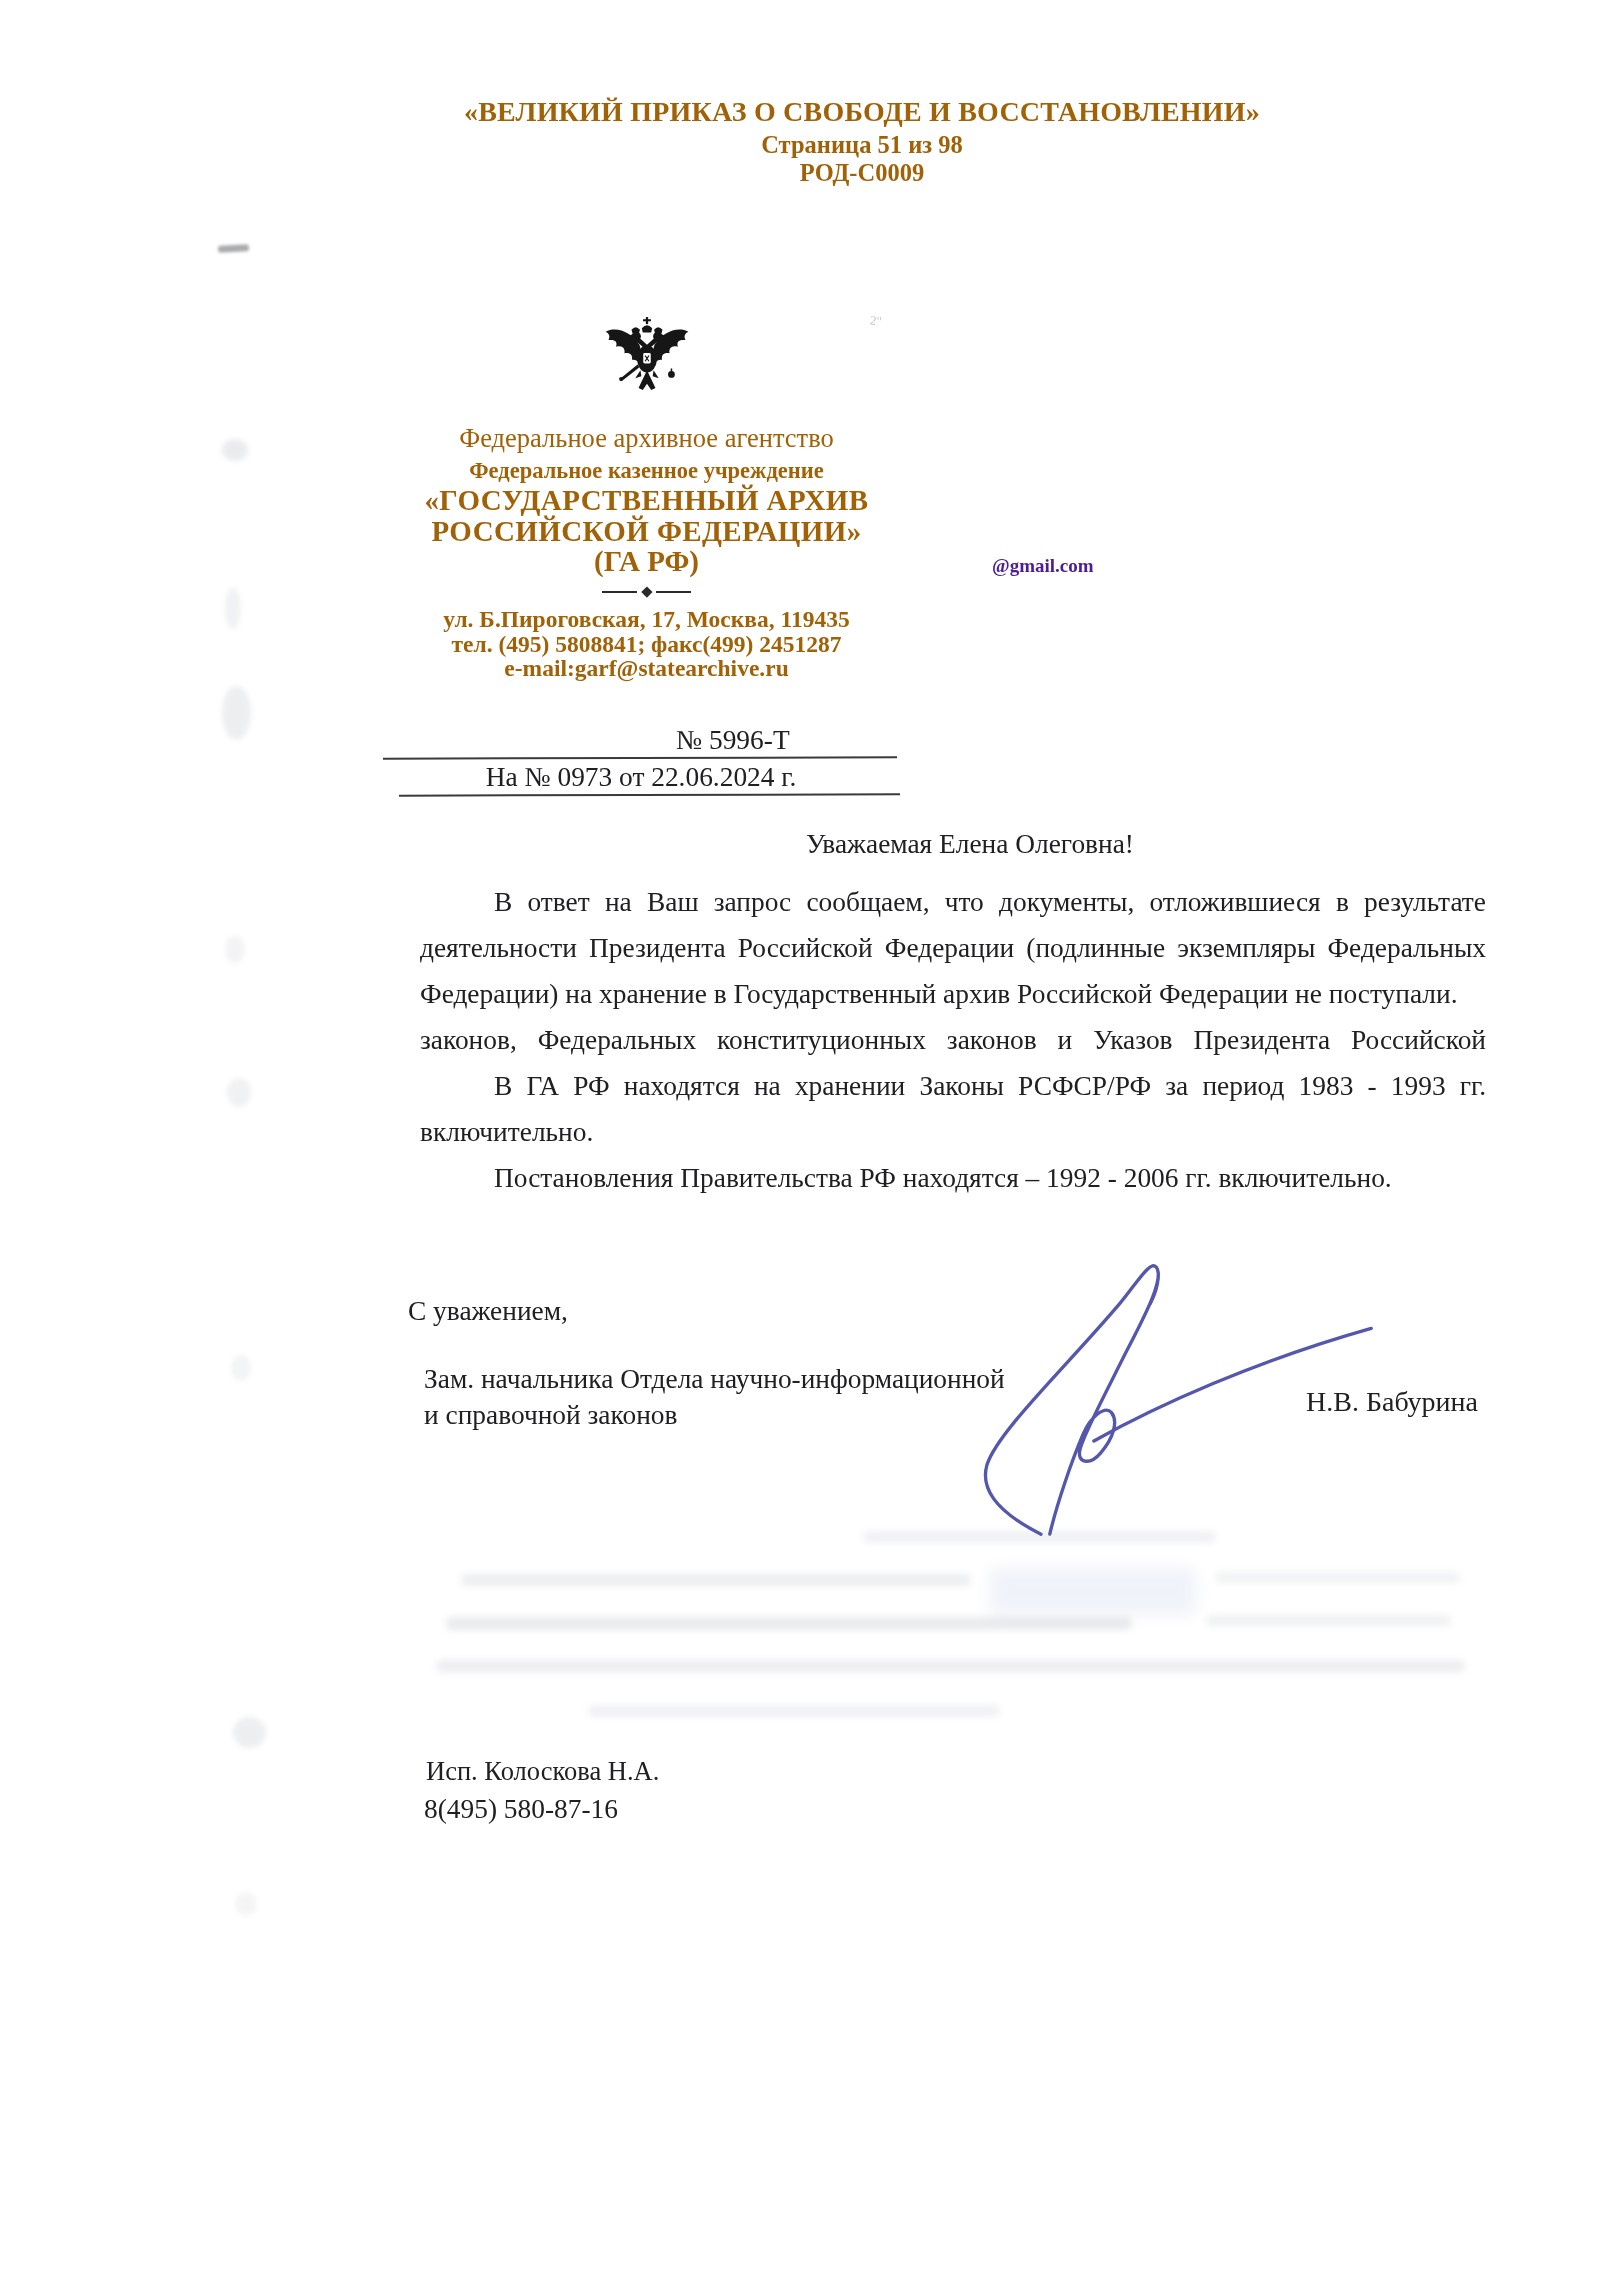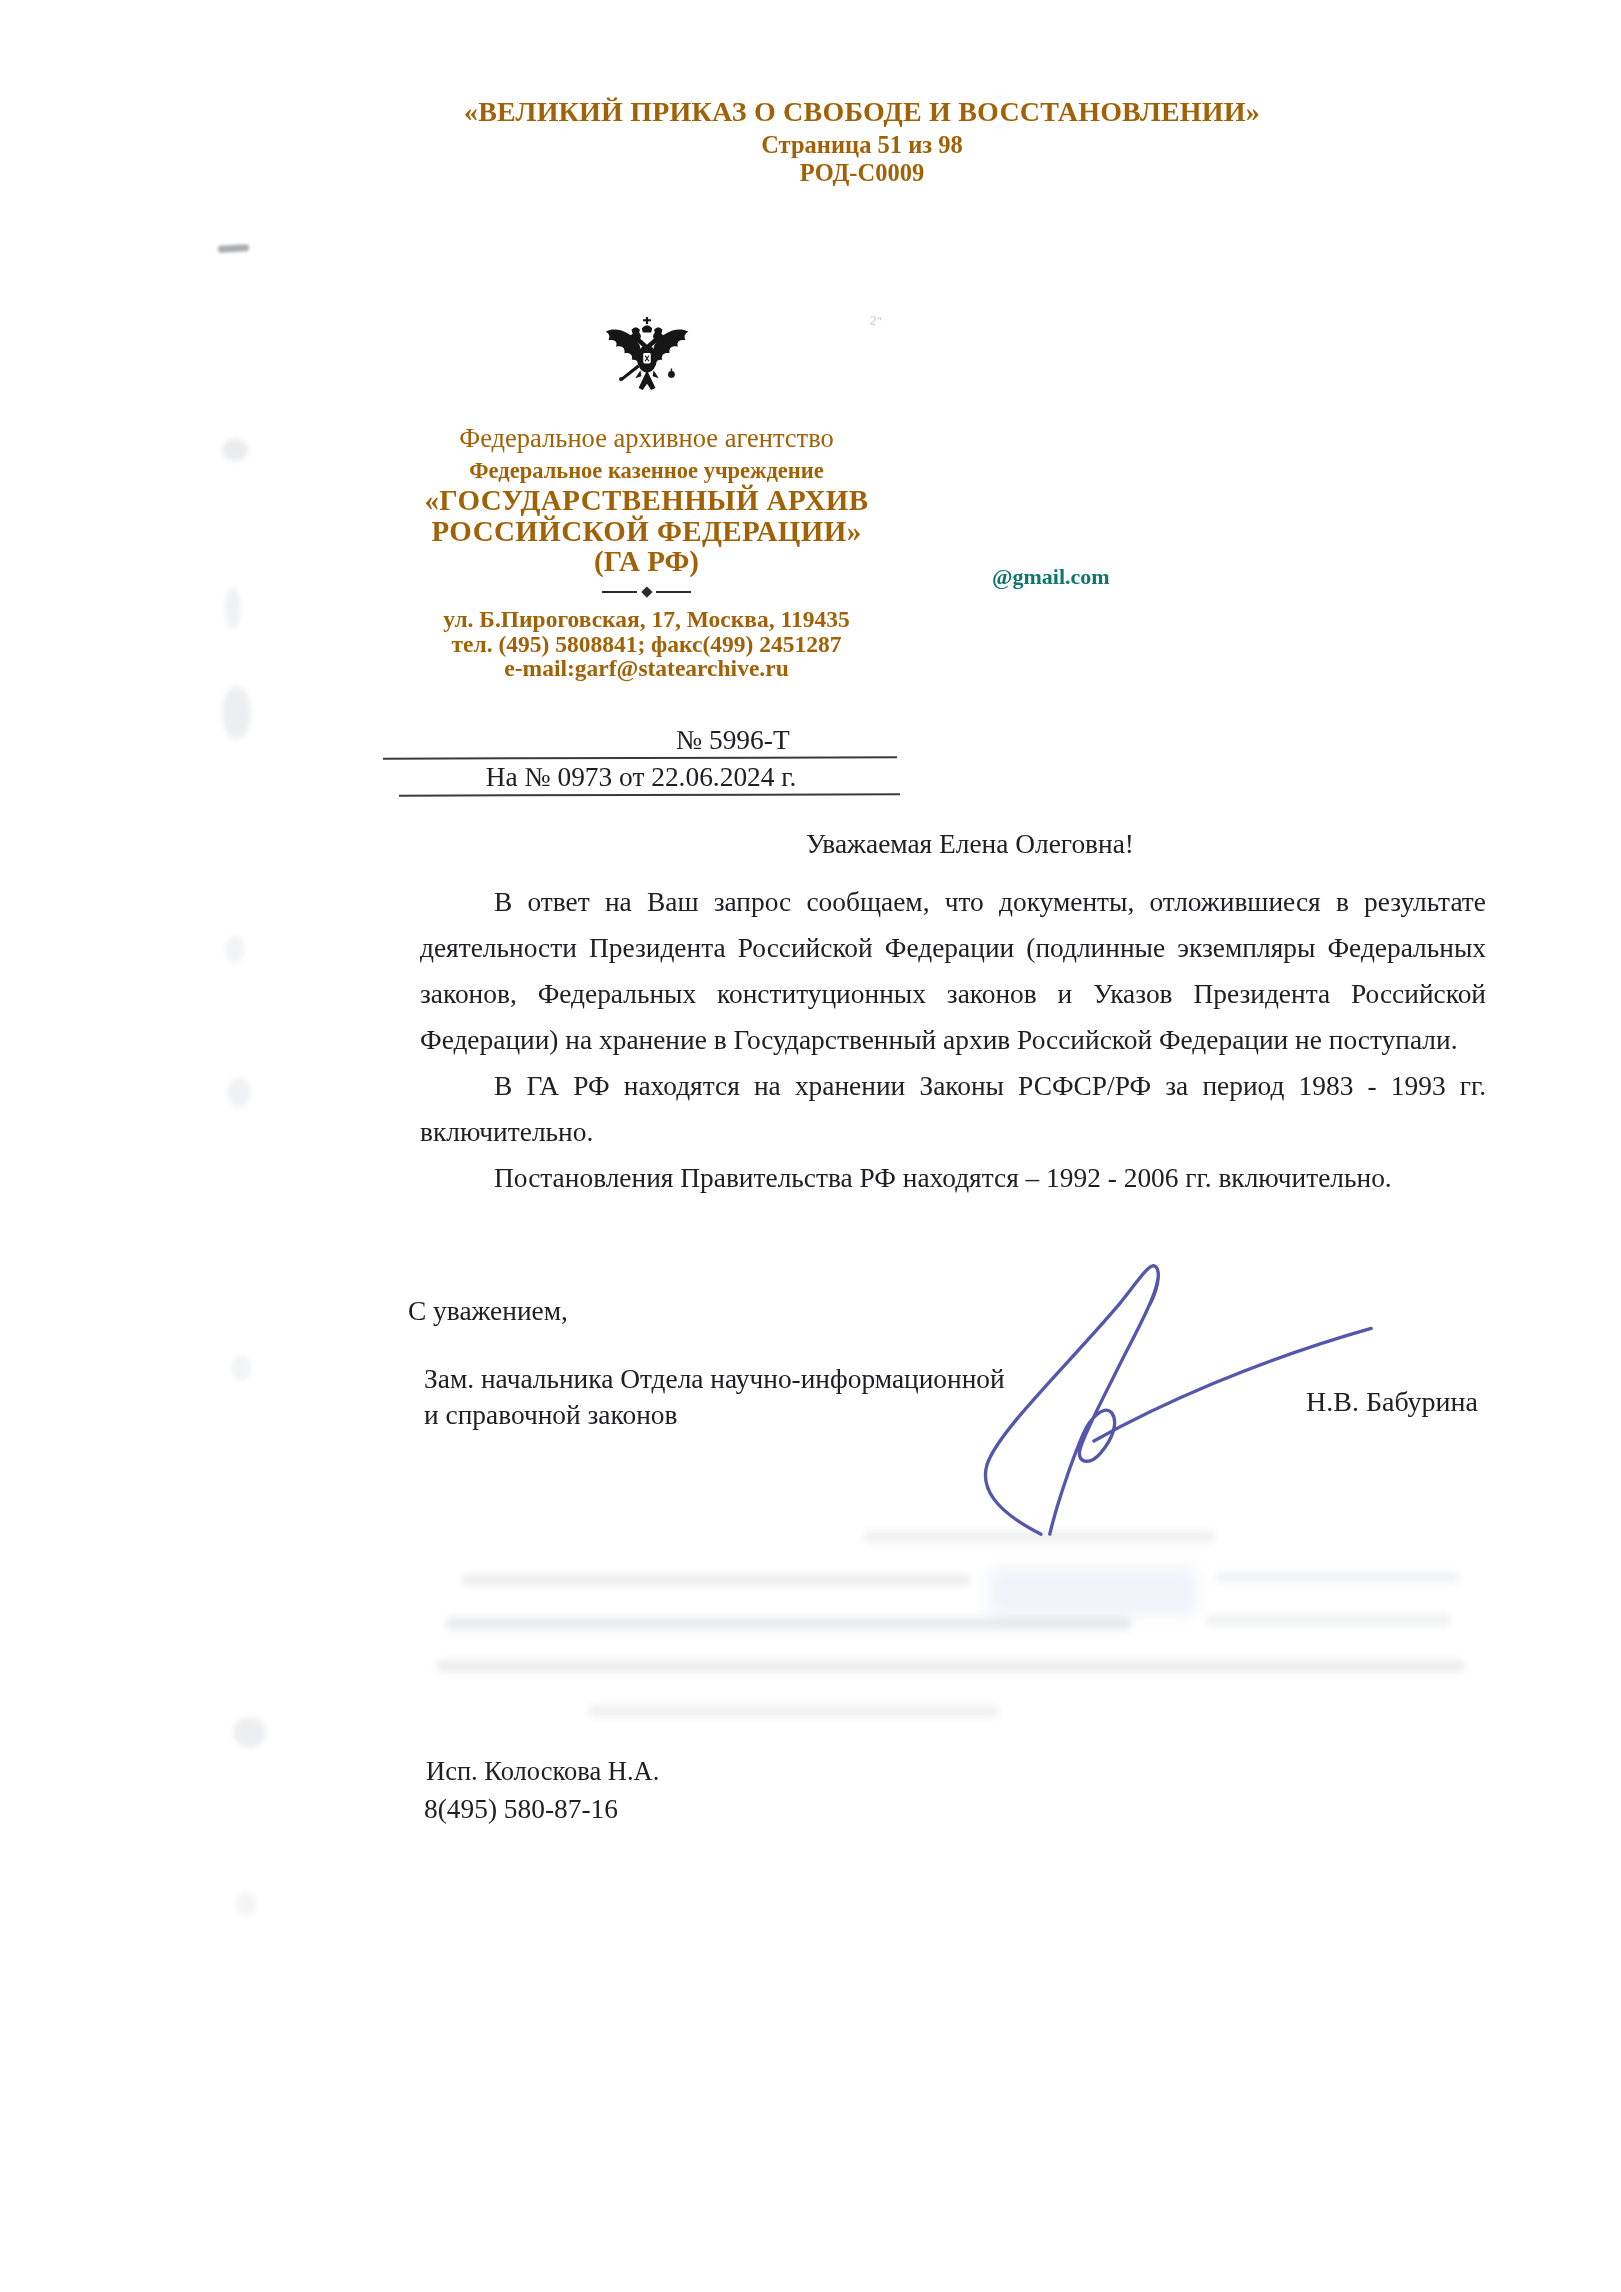--- a/index.html
+++ b/index.html
@@ -26,21 +26,21 @@
   .lh-org2{top:515px;font-size:29px;font-weight:bold;letter-spacing:0.4px;}
   .lh-abbr{top:545px;font-size:29px;font-weight:bold;}
   .lh-addr{top:606px;font-size:23.5px;font-weight:bold;}
   .lh-tel{top:631px;font-size:23.5px;font-weight:bold;}
   .lh-mail{top:655px;font-size:23.5px;font-weight:bold;}
 
   .ornament{top:588px;left:421px;width:451px;display:flex;align-items:center;justify-content:center;gap:5.9px;}
   .ornament .bar{width:35px;height:2.5px;background:#2a2a2c;}
   .ornament .diamond{width:7.8px;height:7.8px;background:#2a2a2c;transform:rotate(45deg);}
 
-  .gmail{top:555px;left:992px;font-size:22px;font-weight:bold;color:#0f766e;margin-top:9px;}
+  .gmail{top:555px;left:992px;font-size:19px;font-weight:bold;color:#4c1d95;}
 
   
   .ref-no{top:725px;left:676px;font-size:27.4px;}
   .rule{background:#3a3a3c;height:2px;}
   .rule1{top:757px;left:383px;width:514px;transform:rotate(-.15deg);}
   .ref-in{top:762px;left:384px;width:514px;text-align:center;font-size:27.4px;}
   .rule2{top:794px;left:399px;width:501px;transform:rotate(-.15deg);}
 
   .salutation{top:829px;left:686px;width:568px;text-align:center;font-size:27.4px;}
 
@@ -122,22 +122,22 @@
   <div class="abs ref-no">№ 5996-Т</div>
   <div class="abs rule rule1"></div>
   <div class="abs ref-in">На № 0973 от 22.06.2024 г.</div>
   <div class="abs rule rule2"></div>
 
   <div class="abs salutation">Уважаемая Елена Олеговна!</div>
 
   <div class="abs body-block">
     <div class="bline just indent">В ответ на Ваш запрос сообщаем, что документы, отложившиеся в результате</div>
     <div class="bline just">деятельности Президента Российской Федерации (подлинные экземпляры Федеральных</div>
+    <div class="bline">Федерации) на хранение в Государственный архив Российской Федерации не поступали.</div>
     <div class="bline just">законов, Федеральных конституционных законов и Указов Президента Российской</div>
-    <div class="bline">Федерации) на хранение в Государственный архив Российской Федерации не поступали.</div>
     <div class="bline just indent">В ГА РФ находятся на хранении Законы РСФСР/РФ за период 1983 - 1993 гг.</div>
     <div class="bline">включительно.</div>
     <div class="bline indent">Постановления Правительства РФ находятся – 1992 - 2006 гг. включительно.</div>
   </div>
 
   <div class="abs regards">С уважением,</div>
   <div class="abs pos1">Зам. начальника Отдела научно-информационной</div>
   <div class="abs pos2">и справочной законов</div>
   <div class="abs signer">Н.В. Бабурина</div>
 

